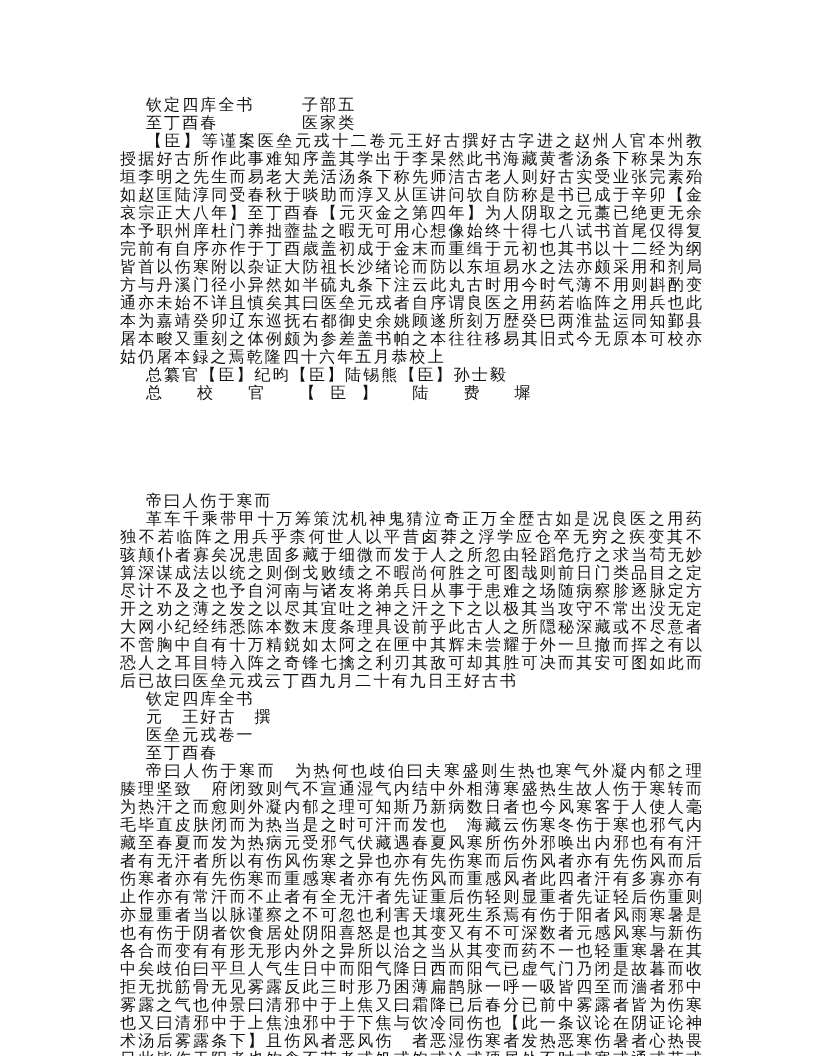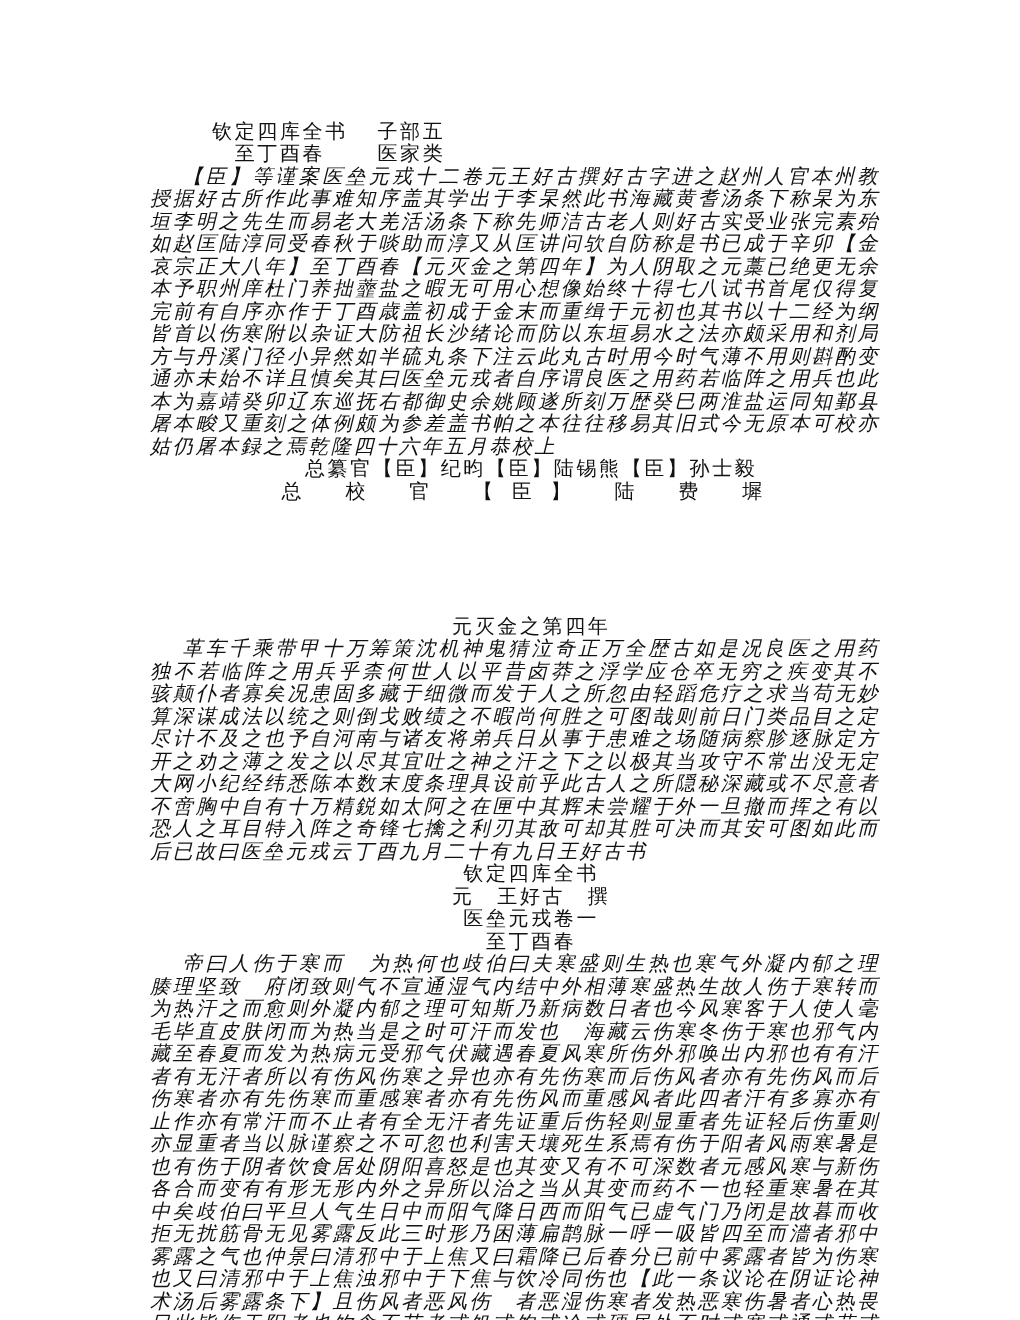--- a/index.html
+++ b/index.html
@@ -4,24 +4,24 @@
   <style>
     html, body { margin: 0; padding: 0; background: #ffffff; }
     body {
       width: 816px; height: 1056px; position: relative; overflow: hidden;
       font-family: "DejaVu Serif", "Liberation Serif", serif;
       color: #111111;
     }
     .page { position: absolute; left: 120px; top: 96px; width: 584px; }
     .line {
       font-size: 16px; line-height: 18px; height: 18px;
-      white-space: nowrap; letter-spacing: 2.1px; text-align: center;
+      white-space: nowrap; letter-spacing: 2.1px;
     }
     .ind { padding-left: 26px; }
-    .para { white-space: normal; height: auto; text-align: justify; text-align-last: left; font-style: italic; }
+    .para { white-space: normal; height: auto; text-align: justify; text-align-last: left; }
     .para .first { padding-left: 26px; }
     .hdr-row { display: flex; }
     .hdr-left { width: 156px; padding-left: 26px; }
     .gap { height: 90px; }
     .spaced { letter-spacing: 15px; }
     p { margin: 0; }
   </style>
 </head>
 <body>
 
@@ -36,21 +36,21 @@
     <span>医家类</span>
   </div>
 
   <p class="line para"><span class="first"></span><span>【臣】等谨案医垒元戎十二卷元王好古撰好古字进之赵州人官本州教授据好古所作此事难知序盖其学出于李杲然此书海藏黄耆汤条下称杲为东垣李明之先生而易老大羌活汤条下称先师洁古老人则好古实受业张完素殆如赵匡陆淳同受春秋于啖助而淳又从匡讲问欤自防称是书已成于辛卯【金哀宗正大八年】至丁酉春【元灭金之第四年】为人阴取之元藁已绝更无余本予职州庠杜门养拙虀盐之暇无可用心想像始终十得七八试书首尾仅得复完前有自序亦作于丁酉歳盖初成于金末而重缉于元初也其书以十二经为纲皆首以伤寒附以杂证大防祖长沙绪论而防以东垣易水之法亦颇采用和剂局方与丹溪门径小异然如半硫丸条下注云此丸古时用今时气薄不用则斟酌变通亦未始不详且慎矣其曰医垒元戎者自序谓良医之用药若临阵之用兵也此本为嘉靖癸卯辽东巡抚右都御史余姚顾遂所刻万歴癸巳两淮盐运同知鄞县屠本畯又重刻之体例颇为参差盖书帕之本往往移易其旧式今无原本可校亦姑仍屠本録之焉乾隆四十六年五月恭校上</span></p>
 
   <div class="line ind">总纂官【臣】纪昀【臣】陆锡熊【臣】孙士毅</div>
   <div class="line ind spaced">总 校 官 【臣】 陆 费 墀</div>
 
   <div class="gap"></div>
 
-  <div class="line ind">元灭金之第四年</div>
+  <div class="line ind">帝曰人伤于寒而</div>
   <p class="line para"><span class="first"></span><span>革车千乘带甲十万筹策沈机神鬼猜泣奇正万全歴古如是况良医之用药独不若临阵之用兵乎柰何世人以平昔卤莽之浮学应仓卒无穷之疾变其不　骇颠仆者寡矣况患固多藏于细微而发于人之所忽由轻蹈危疗之求当苟无妙算深谋成法以统之则倒戈败绩之不暇尚何胜之可图哉则前日门类品目之定尽计不及之也予自河南与诸友将弟兵日从事于患难之场随病察胗逐脉定方开之劝之薄之发之以尽其宜吐之神之汗之下之以极其当攻守不常出没无定大网小纪经纬悉陈本数末度条理具设前乎此古人之所隠秘深藏或不尽意者不啻胸中自有十万精鋭如太阿之在匣中其辉未尝耀于外一旦撤而挥之有以恐人之耳目特入阵之奇锋七擒之利刃其敌可却其胜可决而其安可图如此而后已故曰医垒元戎云丁酉九月二十有九日王好古书</span></p>
 
   <div class="line ind">钦定四库全书</div>
   <div class="line ind">元　王好古　撰</div>
   <div class="line ind">医垒元戎卷一</div>
   <div class="line ind">至丁酉春</div>
   <p class="line para"><span class="first"></span><span>帝曰人伤于寒而　为热何也歧伯曰夫寒盛则生热也寒气外凝内郁之理腠理坚致　府闭致则气不宣通湿气内结中外相薄寒盛热生故人伤于寒转而为热汗之而愈则外凝内郁之理可知斯乃新病数日者也今风寒客于人使人毫毛毕直皮肤闭而为热当是之时可汗而发也　海藏云伤寒冬伤于寒也邪气内藏至春夏而发为热病元受邪气伏藏遇春夏风寒所伤外邪唤出内邪也有有汗者有无汗者所以有伤风伤寒之异也亦有先伤寒而后伤风者亦有先伤风而后伤寒者亦有先伤寒而重感寒者亦有先伤风而重感风者此四者汗有多寡亦有止作亦有常汗而不止者有全无汗者先证重后伤轻则显重者先证轻后伤重则亦显重者当以脉谨察之不可忽也利害天壤死生系焉有伤于阳者风雨寒暑是也有伤于阴者饮食居处阴阳喜怒是也其变又有不可深数者元感风寒与新伤各合而变有有形无形内外之异所以治之当从其变而药不一也轻重寒暑在其中矣歧伯曰平旦人气生日中而阳气降日西而阳气已虚气门乃闭是故暮而收拒无扰筋骨无见雾露反此三时形乃困薄扁鹊脉一呼一吸皆四至而濇者邪中雾露之气也仲景曰清邪中于上焦又曰霜降已后春分已前中雾露者皆为伤寒也又曰清邪中于上焦浊邪中于下焦与饮冷同伤也【此一条议论在阴证论神术汤后雾露条下】且伤风者恶风伤　者恶湿伤寒者发热恶寒伤暑者心热畏日此皆伤于阳者也饮食不节者或饥或饱或冷或硬居处不时或塞或通或劳或逸阴阳太过者隠相易之形状或一或二喜怒不常者须心腹之逆满或隔或痞此皆伤于阴者也旧有冬伏之寒邪在经春夏之复伤而作伤于阳者则邪气外并伤于阴者则邪气内</span></p>
 
 </div>
 

